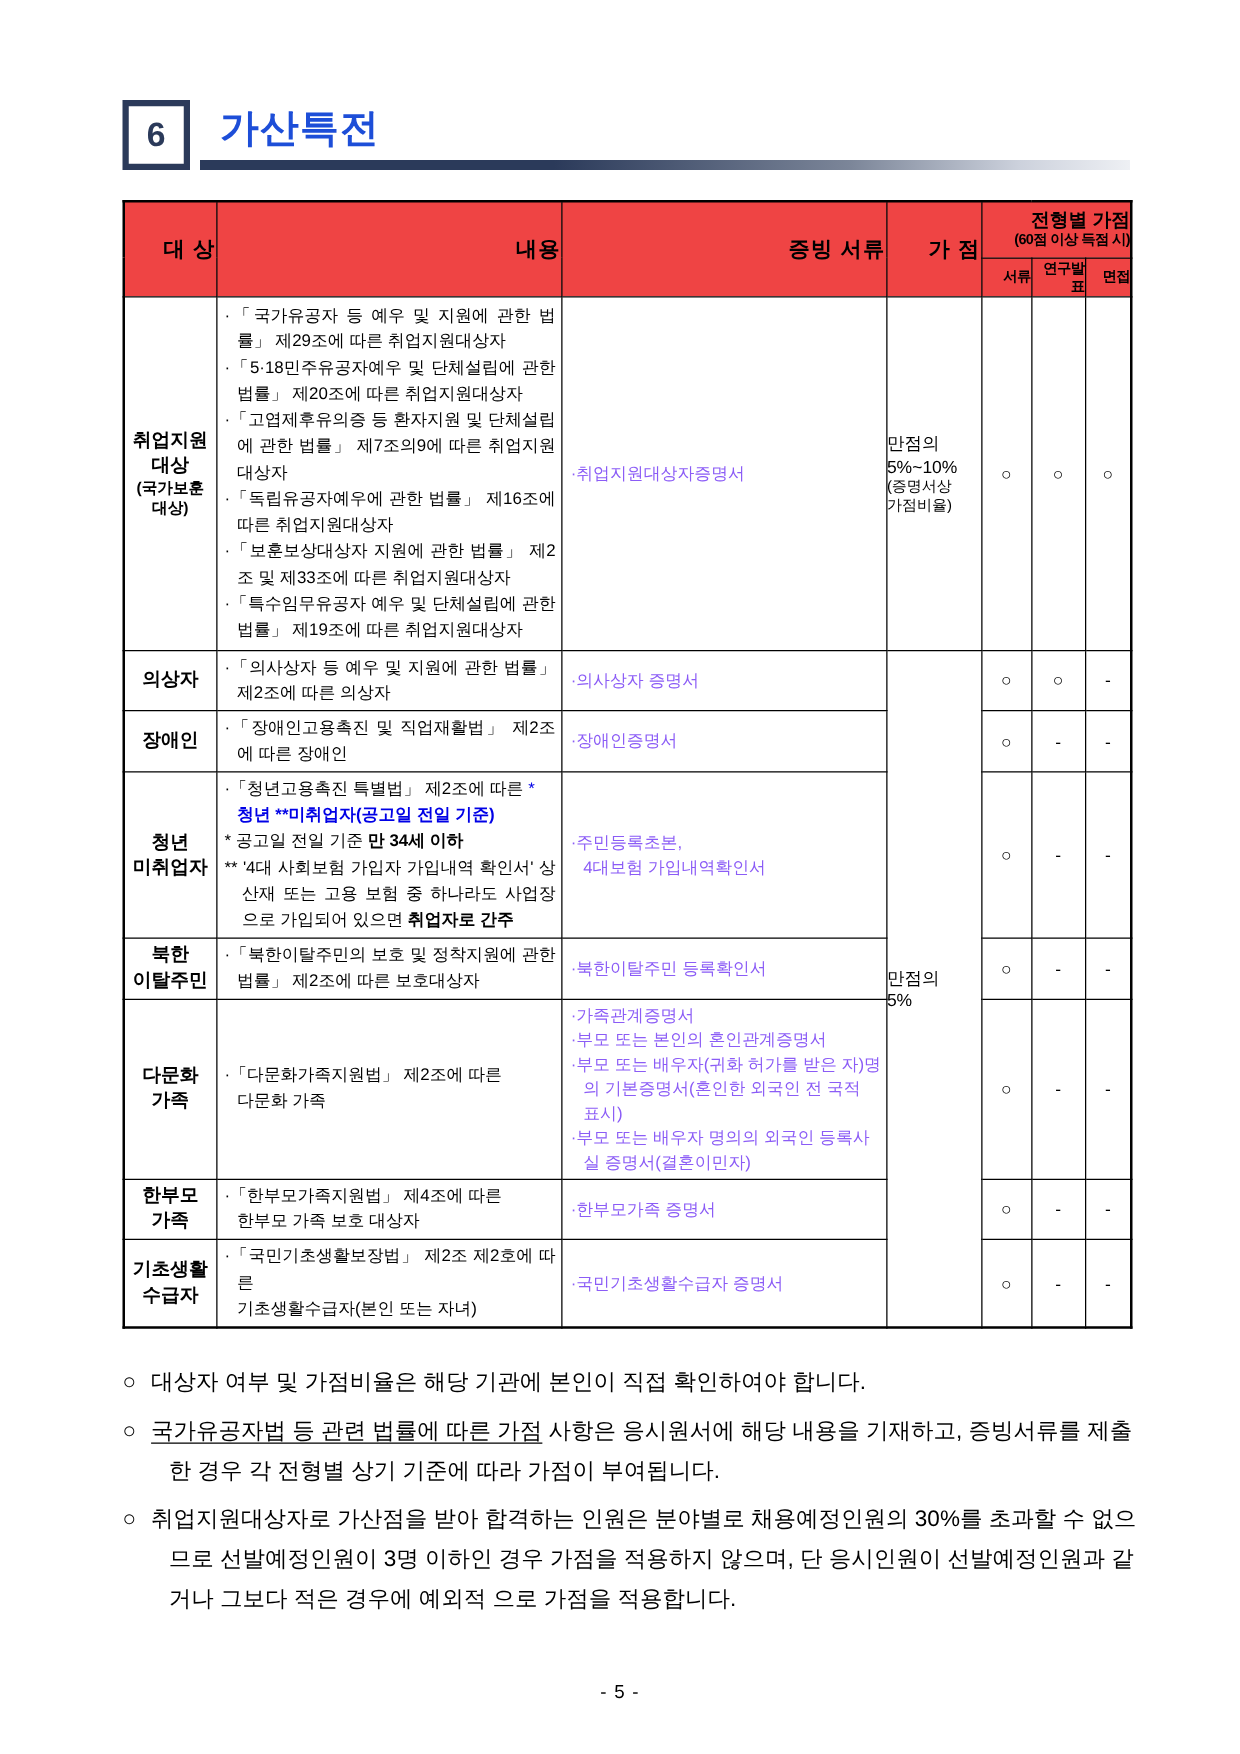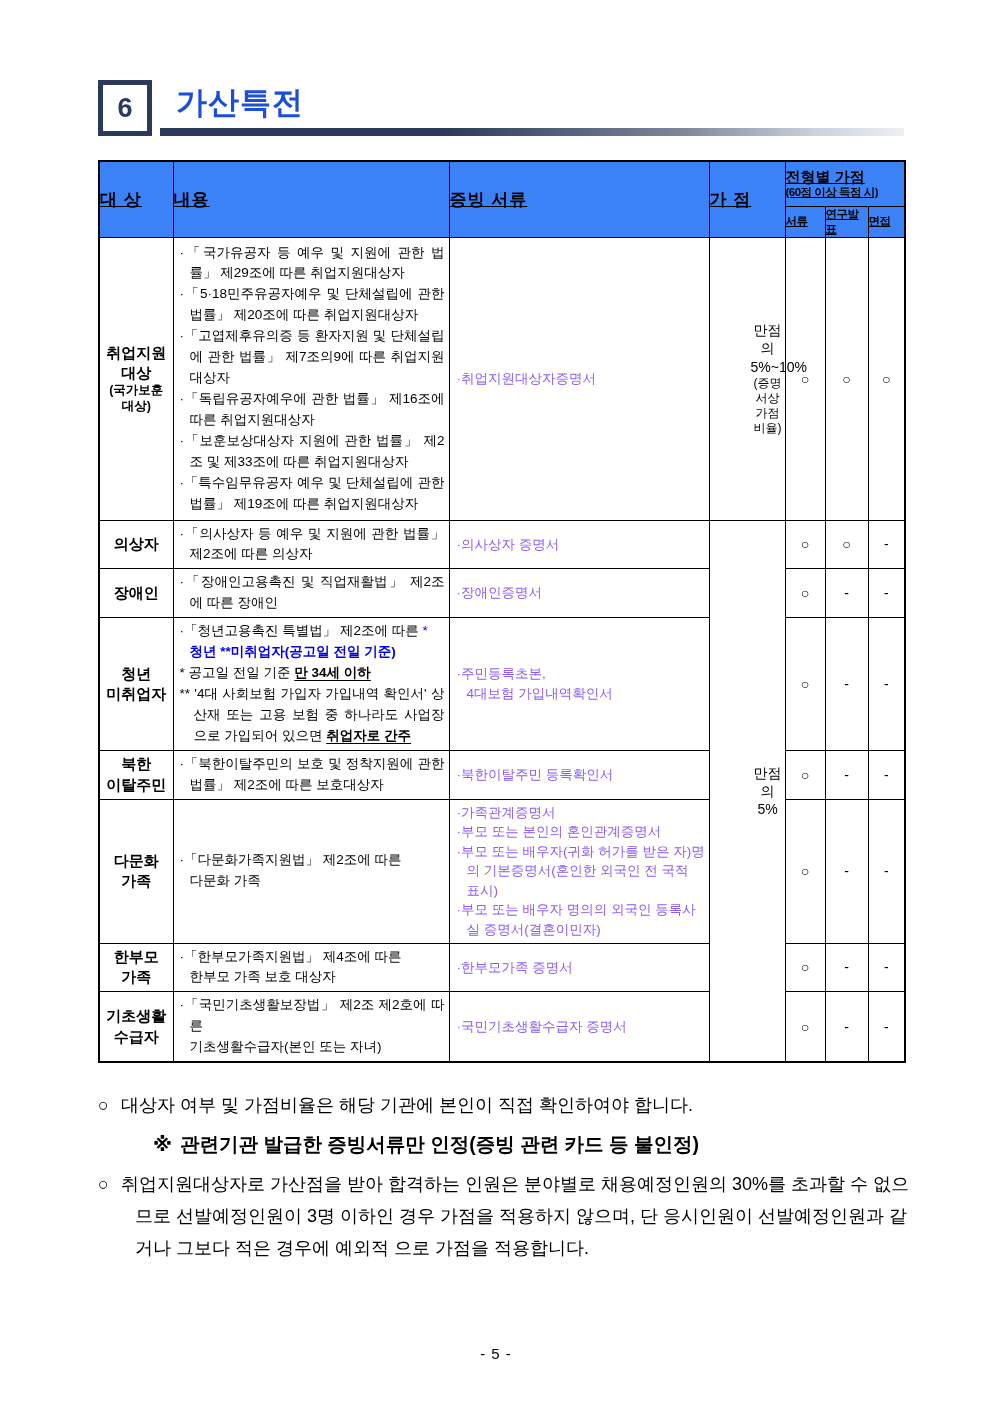--- a/index.html
+++ b/index.html
@@ -28,21 +28,21 @@
     background:linear-gradient(90deg,#2b3a5a 0%,#2b3a5a 38%,#7c8699 70%,#ccd1dc 88%,#eef0f4 100%);
   }
 
   
   table.tbl {
     border-collapse:collapse; table-layout:fixed;
     width:806px; margin-top:2px;
     border:2px solid #000;
   }
   .tbl th, .tbl td { border:1px solid #000; vertical-align:middle; }
-  .tbl th { background:#3b82f6; font-weight:bold; text-align:left;text-decoration:underline; }
+  .tbl th { background:#ef4444; font-weight:bold; text-align:right; }
   .h1 th { font-size:17px; height:45px; letter-spacing:1px; }
   .h1 th.bystage { padding:1px 0; letter-spacing:0; }
   .bs-main { font-size:15px; font-weight:bold; line-height:1.2; }
   .bs-sub  { font-size:11.5px; font-weight:bold; line-height:1.1; letter-spacing:-0.5px; }
   .h2 th { font-size:11.5px; height:17px; letter-spacing:-0.5px; padding:0; }
 
   col.c-target{width:74px;} col.c-content{width:276px;} col.c-docs{width:260px;}
   col.c-points{width:76px;} col.c-m1{width:40px;} col.c-m2{width:43px;} col.c-m3{width:37px;}
 
   td.target {
@@ -51,27 +51,27 @@
   }
   td.target .tsub { font-size:12.5px; white-space:pre-line; display:block; line-height:1.25; }
 
   td.content { padding:3px 4px 3px 5px; font-size:13.5px; line-height:1.55; text-align:justify; }
   .ci { padding-left:11px; text-indent:-10px; }
   .pre { white-space:pre-line; }
 
   td.docs { padding:3px 3px 3px 6px; font-size:13.5px; line-height:1.45; }
   .doc { color:#8b5cf6; font-weight:normal; padding-left:11px; text-indent:-10px; }
 
-  td.points { text-align:center; font-size:14px; line-height:1.3; white-space:pre-line;padding-left:41px; }
+  td.points { text-align:left; font-size:14px; line-height:1.3; white-space:pre-line; }
   td.points .psub { font-size:12px; white-space:pre-line; display:block; line-height:1.25; }
   td.mark { text-align:center; font-size:14px; }
 
   .blue  { color:#0000e6; }
   .bb    { color:#0000e6; font-weight:bold; }
-  .bu    { font-weight:bold; text-decoration:underline; text-underline-offset:3px;margin-top:34px; }
+  .bu    { font-weight:bold; text-underline-offset:3px;margin-top:34px; }
 
   
   tr.r1 td{height:283px;} tr.r2 td{height:42px;} tr.r3 td{height:43px;}
   tr.r4 td{height:123px;} tr.r5 td{height:43px;} tr.r6 td{height:117px;}
   tr.r7 td{height:47px;}  tr.r8 td{height:47px;}
 
   
   .notes { margin-top:26px; width:812px; }
   .note-head { font-size:20.5px; font-weight:bold; letter-spacing:0.5px; margin-bottom:10px; }
   .note-head .sq { font-size:17px; margin-right:10px; position:relative; top:-1px; }
@@ -270,22 +270,22 @@
       <td class="mark">-</td>
       <td class="mark">-</td>
     </tr>
   </tbody>
     </table>
 
   <div class="notes">
     <div class="note-item">
       <span class="bl">○</span><span>대상자  여부  및  가점비율은  해당  기관에  본인이  직접  확인하여야  합니다.</span>
     </div>
-    <div class="note-star">
-      <span class="st">※</span><span>관련기관  발급한  증빙서류만  인정(증빙  관련  카드  등  불인정)</span>
+    <div class="note-item">
+      <span class="bl">○</span><span class="ul">국가유공자법 등  관련  법률에  따른  가점</span><span>  사항은  응시원서에  해당  내용을  기재하고,  증빙서류를  제출한  경우  각  전형별  상기  기준에  따라  가점이  부여됩니다.</span>
     </div>
     <div class="note-item">
       <span class="bl">○</span><span>취업지원대상자로  가산점을  받아  합격하는  인원은  분야별로  채용예정인원의 30%를  초과할  수  없으므로  선발예정인원이  3명  이하인  경우  가점을  적용하지 않으며,  단  응시인원이  선발예정인원과  같거나  그보다  적은  경우에  예외적 으로  가점을  적용합니다.</span>
     </div>
   </div>
 
   <div class="pageno">- 5 -</div>
 
 </div>
 

